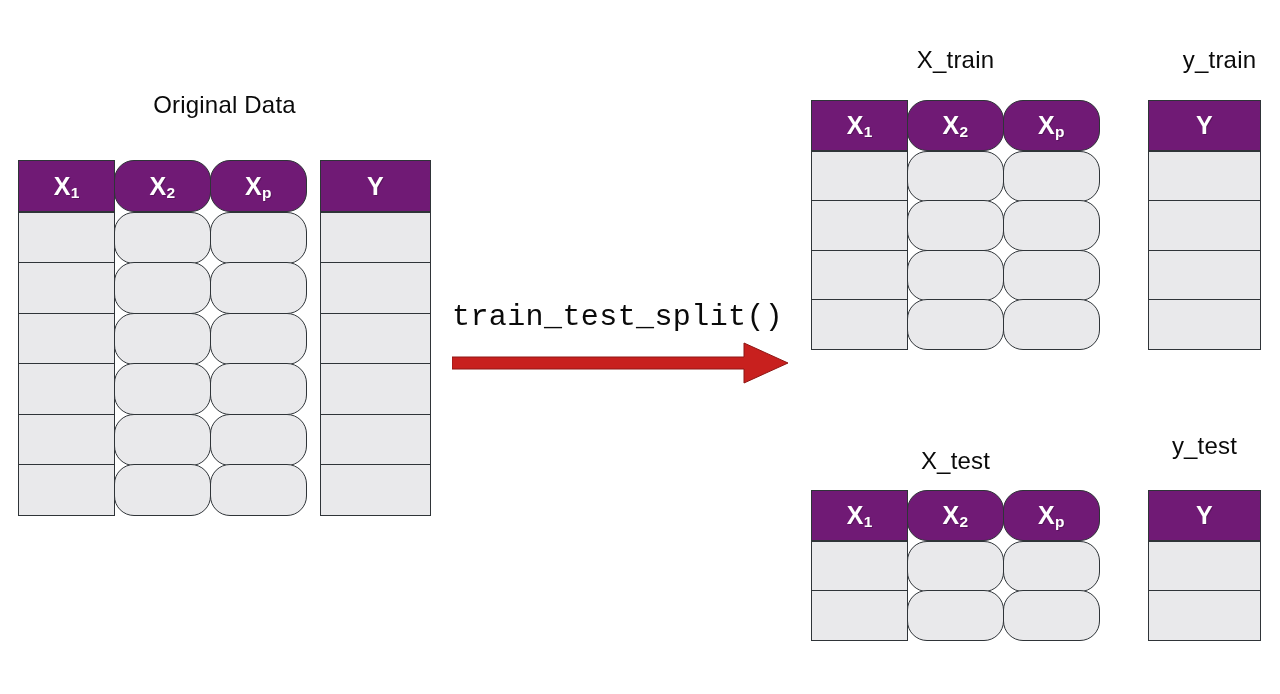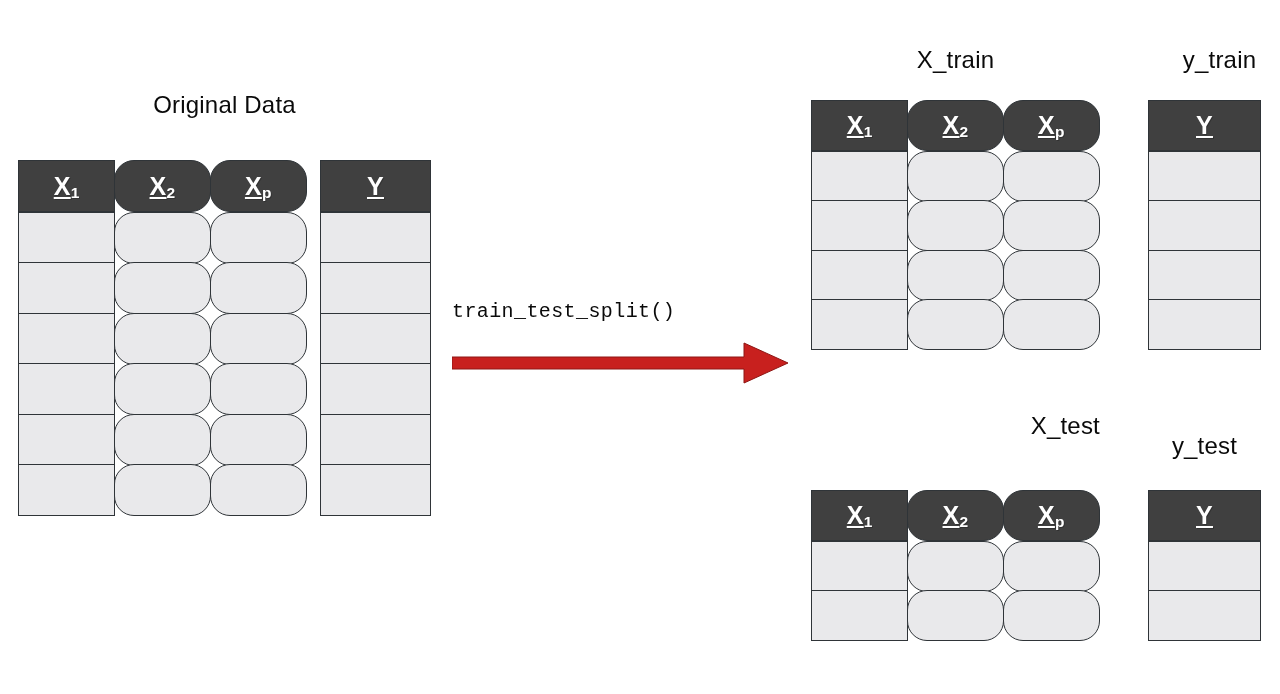--- a/index.html
+++ b/index.html
@@ -24,21 +24,21 @@
     font-size: 24px;
     line-height: 1;
     letter-spacing: 0.2px;
     color: #0a0a0a;
     text-align: center;
     white-space: nowrap;
   }
   #title-original { left: 18px;  width: 413px; top: 93px; }
   #title-xtrain   { left: 811px; width: 289px; top: 48px; }
   #title-ytrain   { left: 1151px; width: 137px; top: 48px; }
-  #title-xtest    { left: 811px; width: 289px; top: 414px; text-align: right; }
+  #title-xtest    { left: 811px; width: 289px; top: 449px; }
   #title-ytest    { left: 1136px; width: 137px; top: 434px; text-align: center; }
 
   
   .table {
     position: absolute;
     display: flex;
     flex-direction: column;
   }
   .thead, .trow {
     display: flex;
@@ -47,29 +47,28 @@
   .cell {
     box-sizing: border-box;
     border: 1.6px solid #2f3438;
     background: #e9e9eb;
     flex: 1 1 0;
     min-width: 0;
   }
   .cell + .cell { margin-left: -1.6px; border-radius: 20px; }
   .trow + .trow .cell { margin-top: -1.6px; }
   .thead .cell {
-    background: #404040;
+    background: #701a75;
     display: flex;
     align-items: center;
     justify-content: center;
     color: #ffffff;
     font-weight: 700;
     letter-spacing: 0.3px;
     text-shadow: 1px 1px 0 rgba(0,0,0,0.22);
-    text-decoration: underline;
   }
   .thead .cell .lbl {
     font-size: 25px;
     line-height: 1;
     font-family: "Liberation Sans", sans-serif;
   }
   .thead .cell .lbl sub {
     font-size: 0.62em;
     vertical-align: baseline;
     position: relative;
@@ -103,21 +102,21 @@
   #table-ytest { left: 1148px; top: 490px; width: 113px; }
   #table-ytest .thead .cell { height: 51px; }
   #table-ytest .trow  .cell { height: 51px; }
 
   
   #split-label {
     position: absolute;
     left: 452px;
     top: 300px;
     font-family: "Liberation Mono", monospace;
-    font-size: 20px;
+    font-size: 30px;
     line-height: 1.15;
     letter-spacing: 0.4px;
     color: #0a0a0a;
     white-space: nowrap;
   }
   #split-arrow {
     position: absolute;
     left: 452px;
     top: 340px;
     width: 340px;

